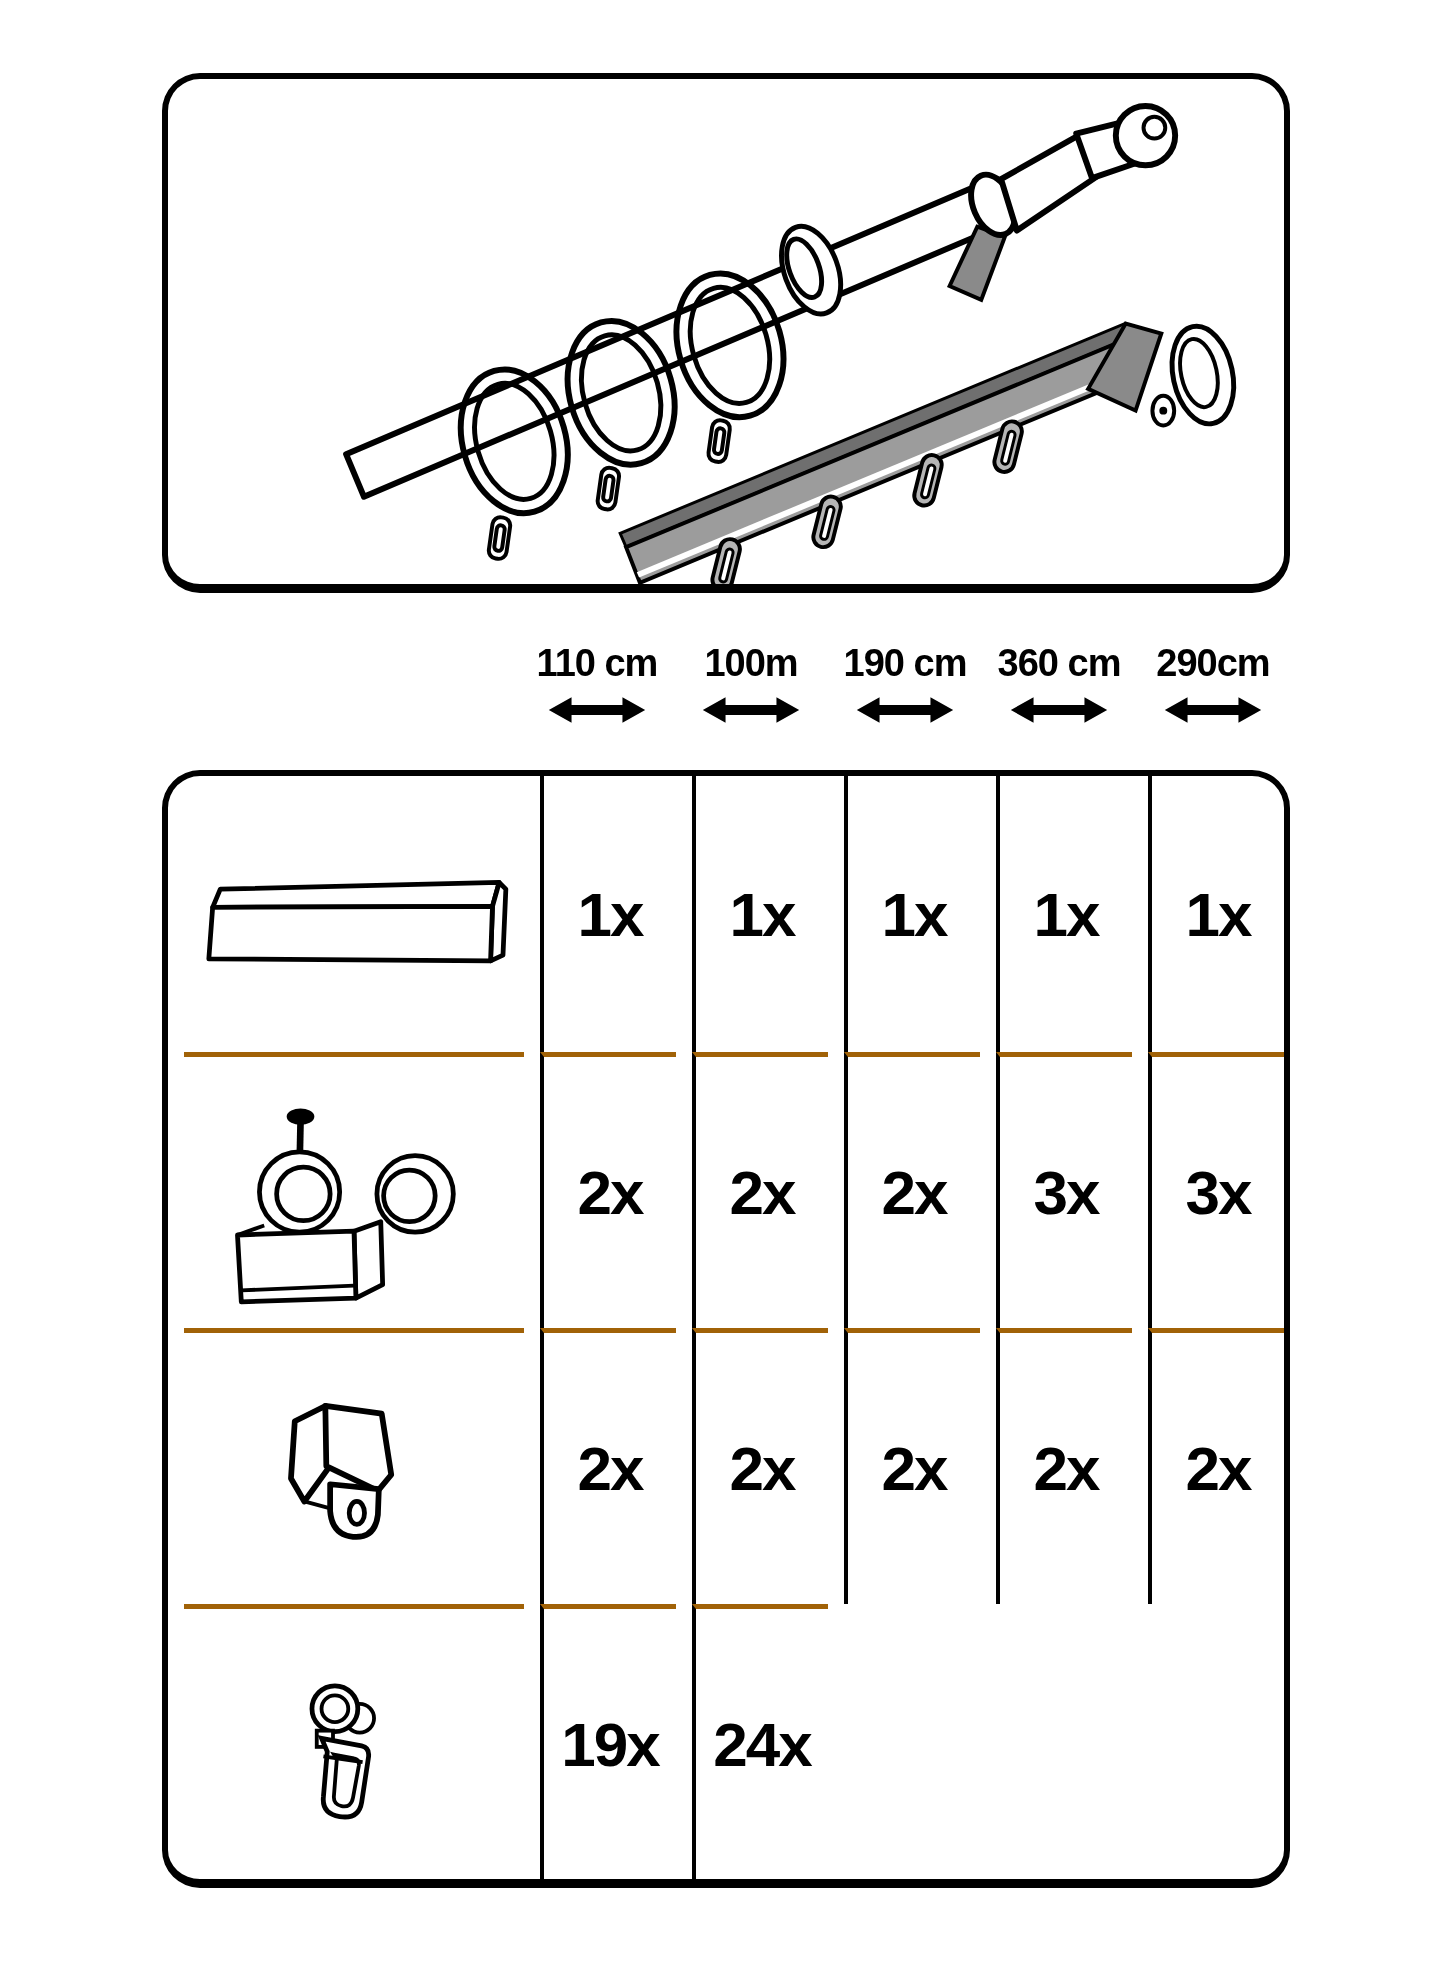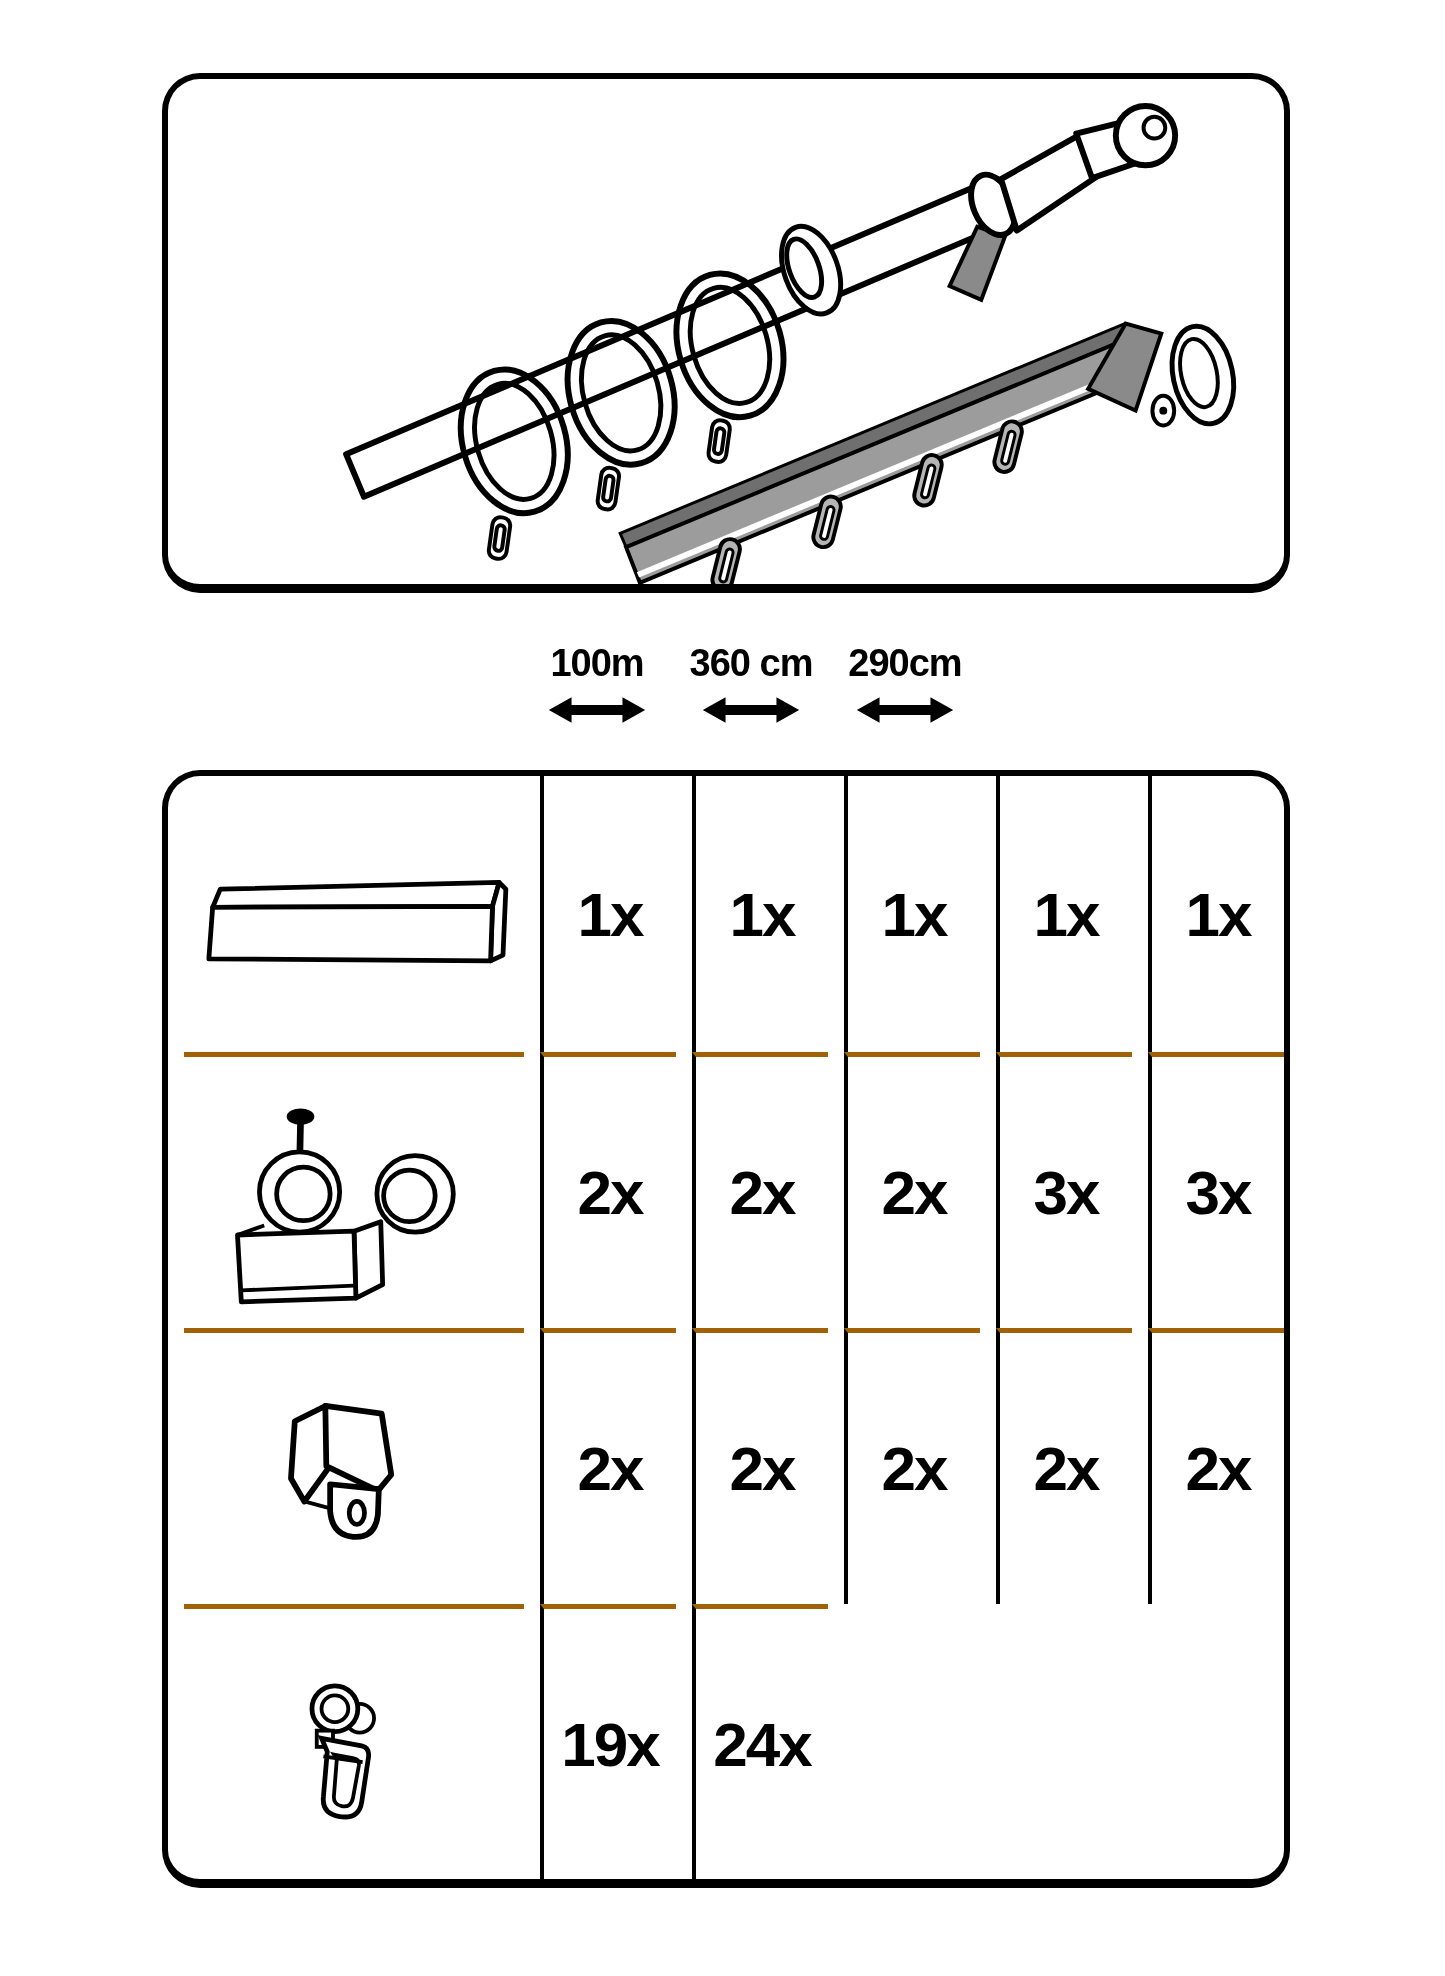--- a/index.html
+++ b/index.html
@@ -121,21 +121,33 @@
         <ellipse cx="1046" cy="298" rx="30" ry="50" transform="rotate(-12 1046 298)" fill="#fff" stroke="#000" stroke-width="5"></ellipse>
         <ellipse cx="1042" cy="296" rx="18" ry="35" transform="rotate(-12 1042 296)" fill="#fff" stroke="#000" stroke-width="4"></ellipse>
         <ellipse cx="1006" cy="334" rx="11" ry="15" fill="#fff" stroke="#000" stroke-width="4"></ellipse>
         <circle cx="1006" cy="334" r="4" fill="#000"></circle>
       </g>
     </svg>
   </div>
 
   <div class="size-header">
     <div class="size-col">
+      <div class="size-label">110 cm</div>
+      <svg class="size-arrow" width="100" height="32" viewBox="0 0 110 34">
+          <polygon points="2,17 27,3 27,11.5 83,11.5 83,3 108,17 83,31 83,22.5 27,22.5 27,31" fill="#000"></polygon>
+        </svg>
+    </div>
+    <div class="size-col">
       <div class="size-label">100m</div>
+      <svg class="size-arrow" width="100" height="32" viewBox="0 0 110 34">
+          <polygon points="2,17 27,3 27,11.5 83,11.5 83,3 108,17 83,31 83,22.5 27,22.5 27,31" fill="#000"></polygon>
+        </svg>
+    </div>
+    <div class="size-col">
+      <div class="size-label">190 cm</div>
       <svg class="size-arrow" width="100" height="32" viewBox="0 0 110 34">
           <polygon points="2,17 27,3 27,11.5 83,11.5 83,3 108,17 83,31 83,22.5 27,22.5 27,31" fill="#000"></polygon>
         </svg>
     </div>
     <div class="size-col">
       <div class="size-label">360 cm</div>
       <svg class="size-arrow" width="100" height="32" viewBox="0 0 110 34">
           <polygon points="2,17 27,3 27,11.5 83,11.5 83,3 108,17 83,31 83,22.5 27,22.5 27,31" fill="#000"></polygon>
         </svg>
     </div>

